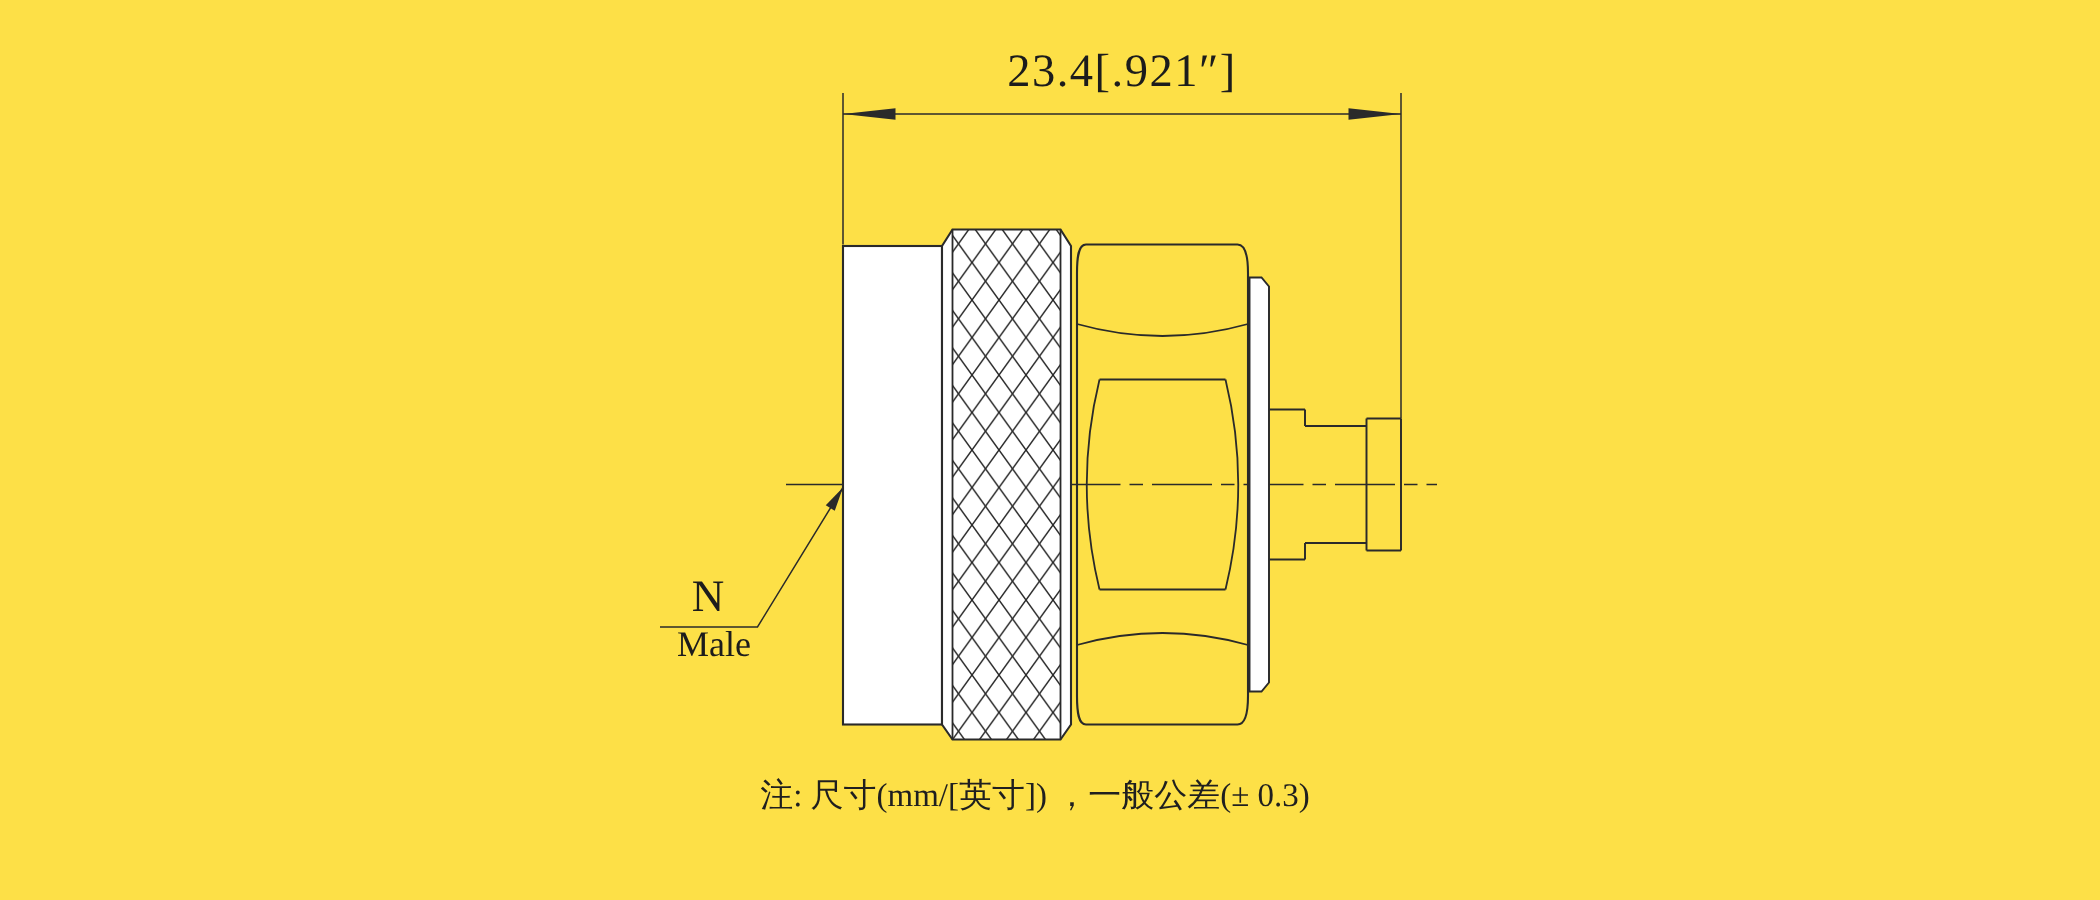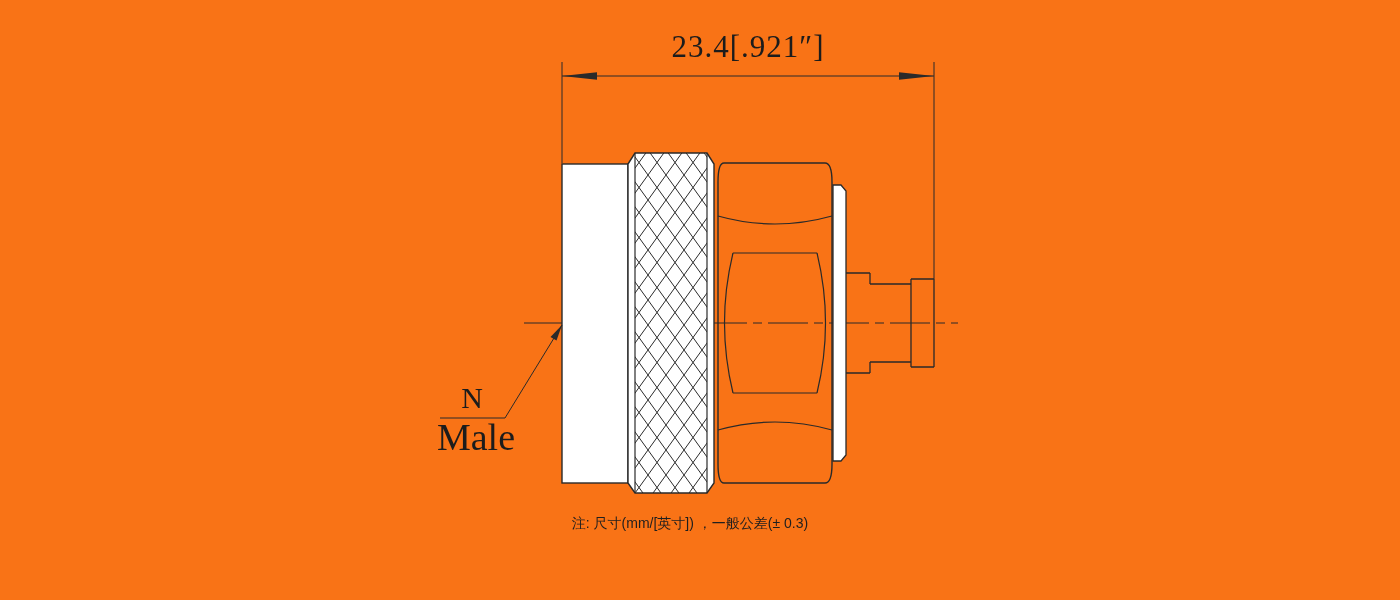--- a/index.html
+++ b/index.html
@@ -12,35 +12,35 @@
   .cad-text{
     position:absolute;
     font-family:"Liberation Serif","DejaVu Serif",serif;
     color:#1c1c1c;
     text-align:center;
     line-height:1.05;
     white-space:nowrap;
   }
   .dim-label{left:548px;top:31px;width:400px;font-size:31px;letter-spacing:1px;}
   .leader-n{left:437px;top:382px;width:70px;font-size:30px;}
-  .leader-male{left:434px;top:418px;width:84px;font-size:38px;}
+  .leader-male{left:434px;top:418px;width:84px;font-size:24px;}
   .note-line{
     position:absolute;
     font-family:"Liberation Sans","DejaVu Sans",sans-serif;
     color:#1f1f1f;
     text-align:center;
     white-space:nowrap;
   }
-  .note-cn{left:340px;top:515px;width:700px;font-size:14px;}
+  .note-cn{left:340px;top:515px;width:700px;font-size:22px;font-family:Liberation Serif, serif;}
   .note-en{left:349px;top:543px;width:700px;font-size:21px;}
 </style>
 </head>
 <body>
 
-<div id="stage" style="background: #f97316; --line: #2a2a2a;">
+<div id="stage" style="background: #fde047; --line: #2a2a2a;">
 
   <svg width="1400" height="600" viewBox="0 0 1400 600">
     <defs>
       <pattern id="knurl" width="18" height="25" patternUnits="userSpaceOnUse">
         <path d="M0 0 L18 25 M18 0 L0 25" stroke="#2a2a2a" stroke-width="1" fill="none"></path>
       </pattern>
     </defs>
 
     <g stroke="#2a2a2a" stroke-width="1" fill="none">
       <line x1="562" y1="62" x2="562" y2="163"></line>

